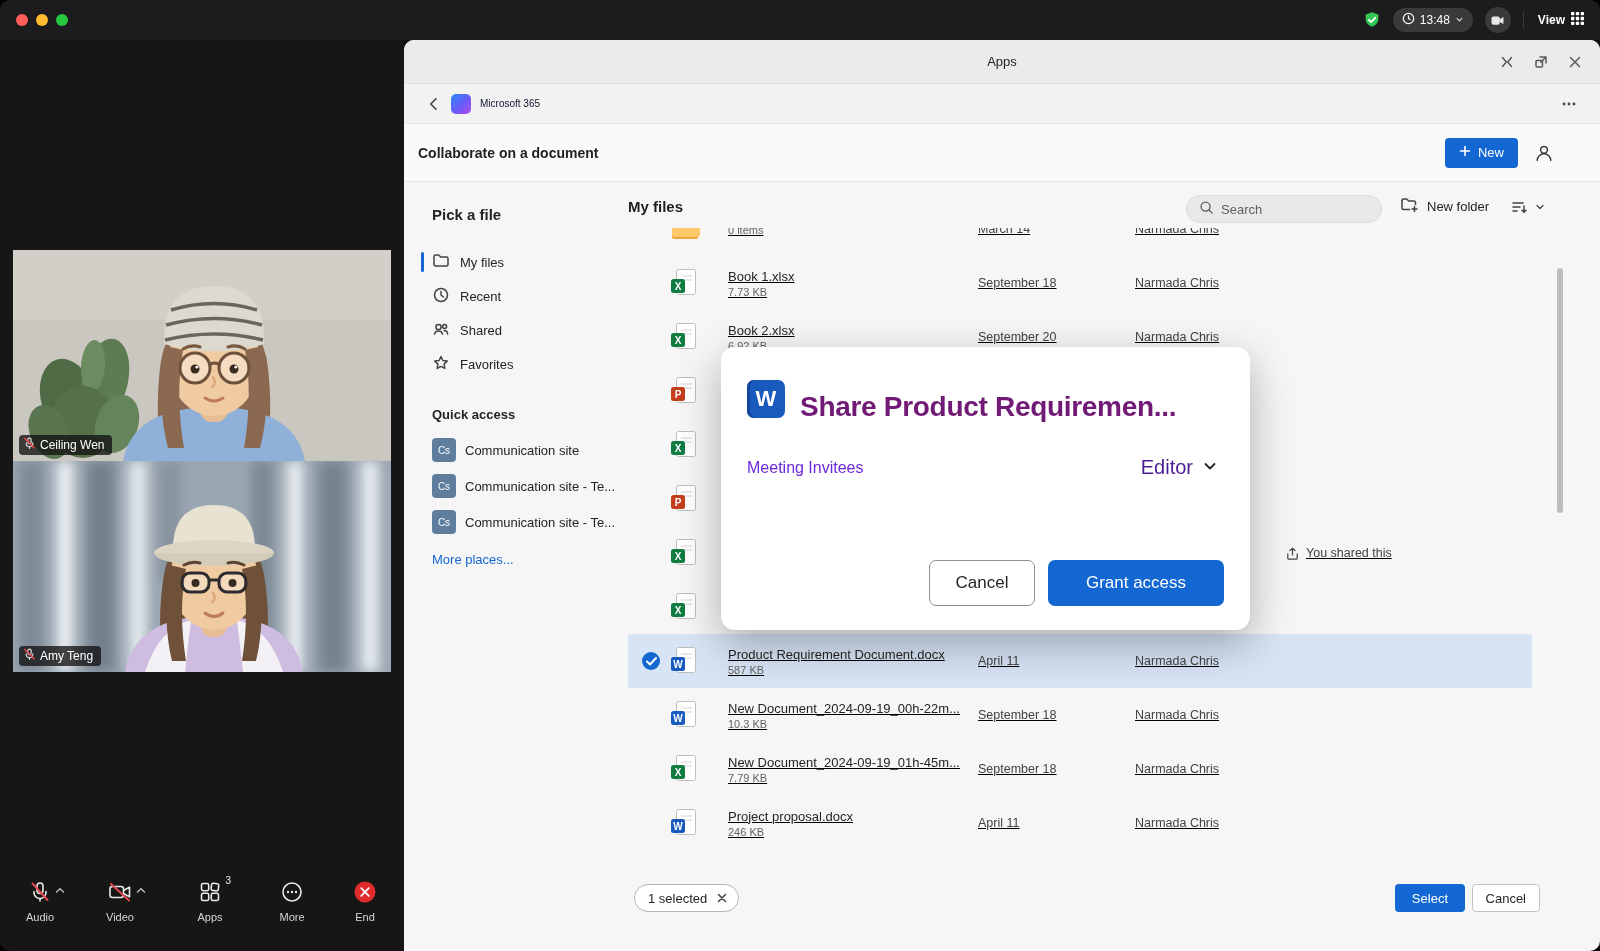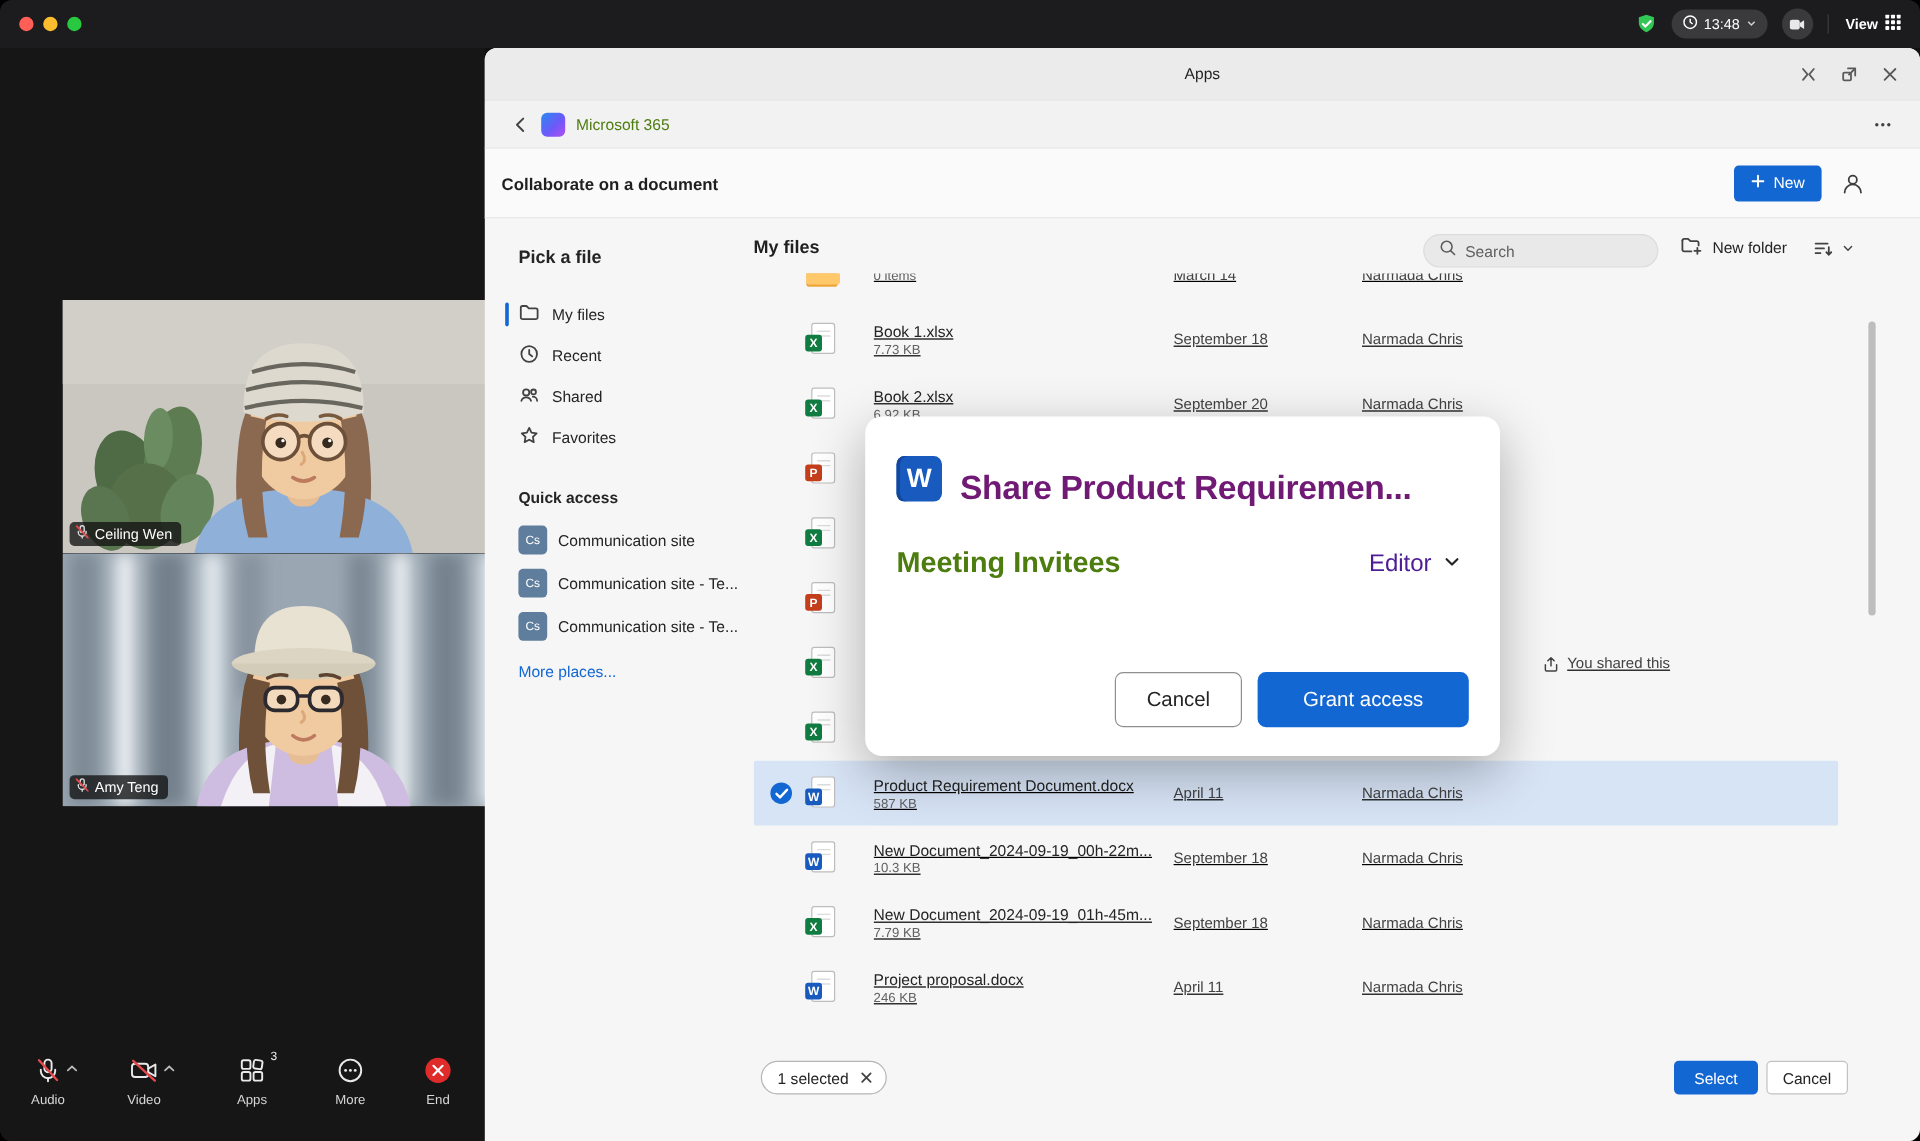--- a/index.html
+++ b/index.html
@@ -18,21 +18,21 @@
   .light.red{background:#ff5f57}.light.yellow{background:#febc2e}.light.green{background:#28c840}
   .menubar-right { display:flex; align-items:center; gap:12px; color:#fff; }
   .time-pill { display:flex; align-items:center; gap:5px; background:#3a3a3c; border-radius:14px;
     padding:4px 9px; font-size:12px; color:#fff; cursor:pointer; border:none;text-align:center; }
   .cam-circle { width:26px; height:26px; border-radius:50%; background:#3a3a3c;
     display:flex; align-items:center; justify-content:center; cursor:pointer; border:none; }
   .view-group { display:flex; align-items:center; gap:6px; font-size:12px; font-weight:700;
     color:#fff; border-left:1px solid #3c3c3e; padding-left:14px; cursor:pointer; background:none; border-top:none;border-right:none;border-bottom:none; }
   
   .stage { position:absolute; top:40px; left:0; width:404px; bottom:0; background:#161616; }
-  .video-stack { position:absolute; left:13px; top:210px; width:378px;margin-left:39px; }
+  .video-stack { position:absolute; left:13px; top:210px; width:378px; }
   .tile { position:relative; width:378px; height:211px; overflow:hidden; cursor:pointer; }
   .tile svg.scene { display:block; width:378px; height:211px; }
   .name-tag { position:absolute; left:6px; bottom:6px; display:flex; align-items:center; gap:4px;
     background:rgba(18,18,18,.78); border-radius:4px; padding:2px 8px 2px 4px; color:#fff; font-size:12px; }
   .controls { position:absolute; left:0; bottom:0; width:404px; height:84px; }
   .ctrl { position:absolute; top:13px; width:64px; display:flex; flex-direction:column; align-items:center; gap:5px;
     background:none; border:none; cursor:pointer; }
   .ctrl-icon { position:relative; height:26px; display:flex; align-items:center; justify-content:center; }
   .ctrl-label { font-size:11px; color:#d6d6d6; }
   .ctrl .caret { position:absolute; right:-13px; top:2px; }
@@ -42,21 +42,21 @@
     border-radius:10px 10px 0 0; }
   .panel-header { position:absolute; top:0; left:0; right:0; height:44px; background:#ebebeb;
     border-bottom:1px solid #e0e0e0; border-radius:10px 10px 0 0;
     display:flex; align-items:center; justify-content:center; font-size:13px; color:#1f1f1f; }
   .panel-header-icons { position:absolute; right:16px; top:0; height:44px; display:flex; align-items:center; gap:16px; }
   .icon-btn { background:none; border:none; cursor:pointer; display:flex; align-items:center; justify-content:center; padding:0; }
   .app-row { position:absolute; top:44px; left:0; right:0; height:40px; background:#f2f2f2;
     border-bottom:1px solid #e6e6e6; display:flex; align-items:center; gap:9px; padding:0 22px; }
   .m365-logo { width:20px; height:20px; border-radius:5px;
     background:linear-gradient(135deg,#2a8af0 0%,#6a5af9 55%,#b44df0 100%); display:inline-block; }
-  .app-name { font-size:13px; color:#4d7c0f; }
+  .app-name { font-size:10px; color:#0f172a; }
   .app-row .spacer, .collab-row .spacer { flex:1; }
   .collab-row { position:absolute; top:84px; left:0; right:0; height:58px; background:#fafafa;
     border-bottom:1px solid #e6e6e6; display:flex; align-items:center; gap:16px; padding:0 46px 0 14px; }
   .collab-title { font-size:14px; font-weight:700; color:#1f1f1f; }
   .btn-new { display:flex; align-items:center; gap:7px; background:#1267d2; color:#fff; border:none;
     border-radius:4px; height:30px; padding:0 14px; font-size:13px; cursor:pointer; font-family:inherit; }
   
   .sidebar { position:absolute; top:142px; left:0; width:208px; bottom:0; padding:24px 0 0 28px; }
   .sidebar-title { font-size:15px; font-weight:700; color:#242424; margin-bottom:22px; }
   .side-item { position:relative; display:flex; align-items:center; gap:10px; height:34px; font-size:13px;
@@ -109,21 +109,21 @@
     color:#242424; border:1px solid #c2c2c2; border-radius:4px; font-size:13px; cursor:pointer; font-family:inherit; }
   
   .dialog { position:absolute; left:721px; top:347px; width:529px; height:283px; background:#fff;
     border-radius:14px; box-shadow:0 14px 44px rgba(0,0,0,.30); padding:27px 26px 24px; z-index:10; }
   .dlg-head { display:flex; align-items:center; gap:15px; }
   .dlg-word-icon { width:38px; height:38px; border-radius:7px; background:#185abd; color:#fff;
     font-weight:700; font-size:22px; display:flex; align-items:center; justify-content:center;
     box-shadow:inset 3px 0 0 #12479b; }
   .dlg-title { font-size:28px; font-weight:700; color:#701a75; letter-spacing:-0.3px; white-space:nowrap; overflow:hidden;margin-top:17px; }
   .dlg-row { display:flex; align-items:center; justify-content:space-between; margin-top:33px; padding:0 6px 0 0; }
-  .dlg-aud { font-size:24px; color:#4d7c0f;font-weight:bold; }
+  .dlg-aud { font-size:16px; color:#6d28d9; }
   .dlg-perm { display:flex; align-items:center; gap:9px; font-size:20px; color:#4c1d95; cursor:pointer;
     background:none; border:none; font-family:inherit; }
   .dlg-desc { margin-top:17px; font-size:17px; color:#5f5f5f; }
   .dlg-actions { position:absolute; right:26px; bottom:24px; display:flex; gap:13px; }
   .dlg-btn-cancel { min-width:106px; height:46px; border:1px solid #8f8f8f; border-radius:7px; background:#fff;
     font-size:17px; color:#242424; cursor:pointer; font-family:inherit; }
   .dlg-btn-grant { min-width:176px; height:46px; border:none; border-radius:7px; background:#1267d2;
     color:#fff; font-size:17px; cursor:pointer; font-family:inherit; }
 </style>
 </head>

